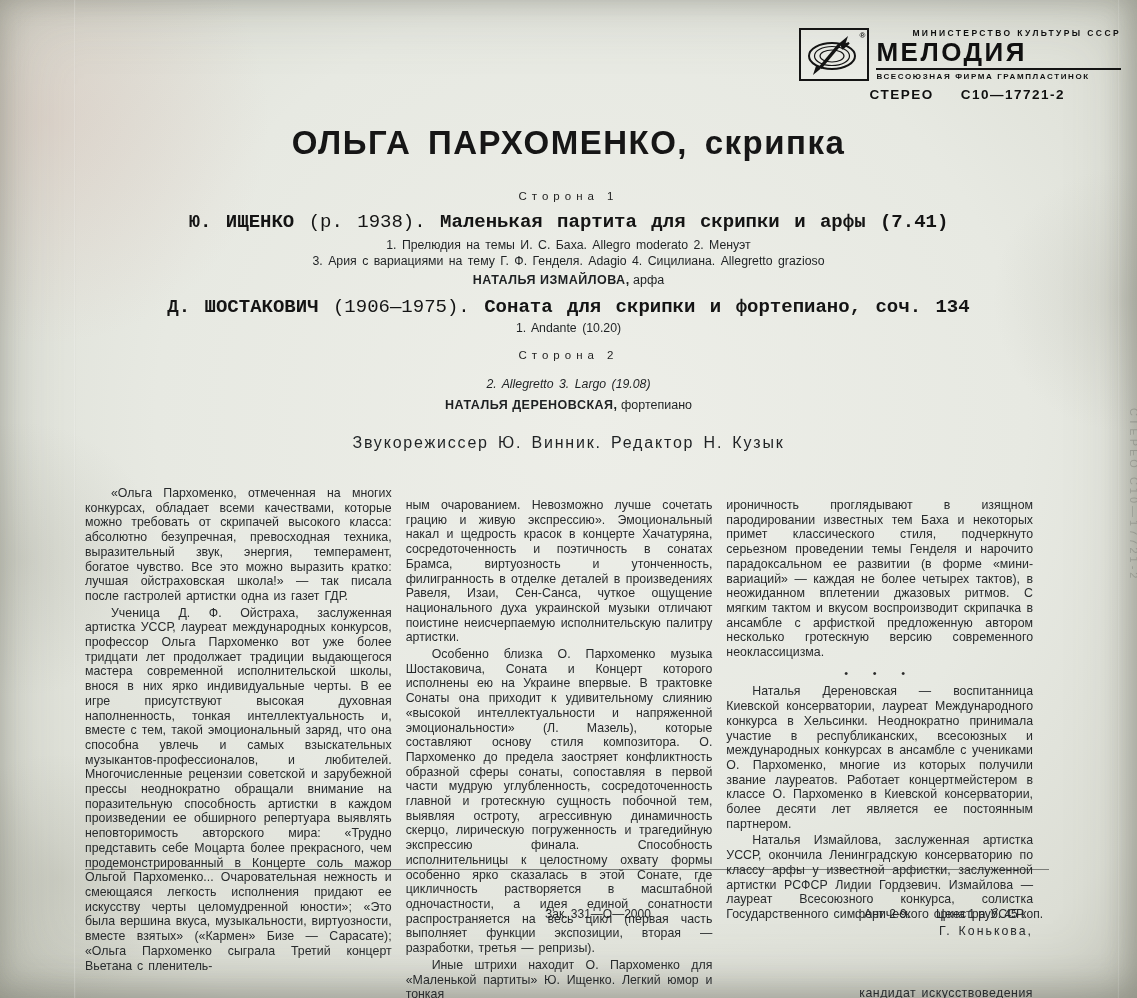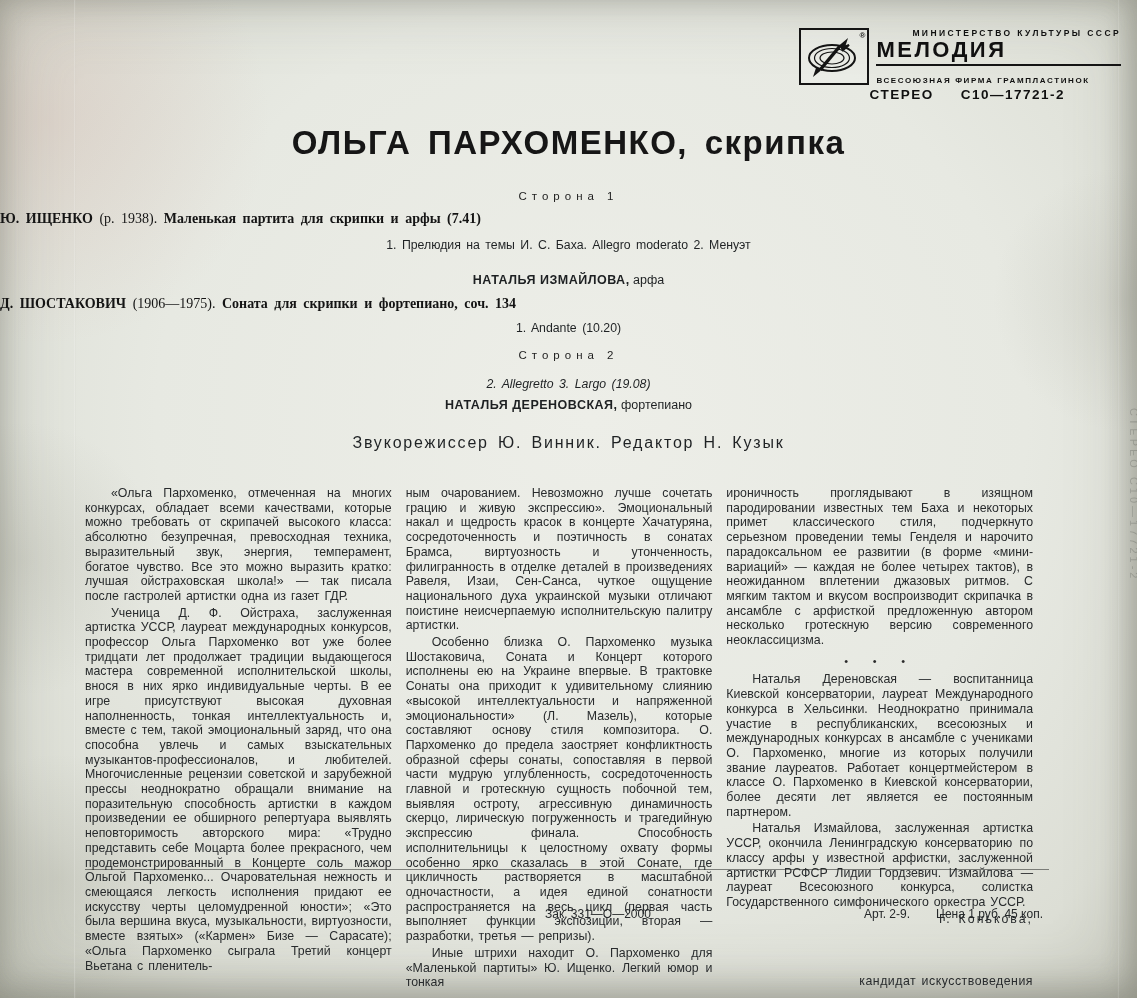--- a/index.html
+++ b/index.html
@@ -23,45 +23,45 @@
   .crease-right{position:absolute;right:18px;top:0;width:2px;height:100%;
     background:linear-gradient(to right, rgba(120,120,105,0.15), rgba(255,255,255,0.4));opacity:.45;}
 
   
   .brand{position:absolute;top:28px;right:16px;display:flex;align-items:stretch;gap:7px;color:#101010;}
   .logo-box{width:66px;border:2px solid #141414;position:relative;display:flex;align-items:center;justify-content:center;background:rgba(255,255,255,0.15);}
   .logo-box svg{display:block;}
   .reg-mark{position:absolute;top:1px;right:2px;font-size:8px;font-weight:bold;}
   .brand-text{display:flex;flex-direction:column;justify-content:center;}
   .ministry{font-size:8.5px;font-weight:bold;letter-spacing:2.4px;white-space:nowrap;padding-left:36px;}
-  .melodiya{font-size:22px;font-weight:bold;letter-spacing:2.5px;line-height:1.0;margin-top:1px;white-space:nowrap;}
-  .firm{font-size:8px;font-weight:bold;letter-spacing:1.6px;border-top:2px solid #141414;margin-top:3px;padding-top:10px;white-space:nowrap;}
+  .melodiya{font-size:26px;font-weight:bold;letter-spacing:2.5px;line-height:1.0;margin-top:1px;white-space:nowrap;}
+  .firm{font-size:8px;font-weight:bold;letter-spacing:1.6px;border-top:2px solid #141414;margin-top:3px;padding-top:2px;white-space:nowrap;}
   .catalog-line{position:absolute;top:87px;right:72px;display:flex;gap:27px;font-size:13.5px;font-weight:bold;letter-spacing:1.5px;color:#101010;}
 
   
   .album-title{position:absolute;top:124px;left:0;width:100%;text-align:center;
     font-size:33px;font-weight:bold;letter-spacing:1.5px;color:#161616;word-spacing:6px;}
   .side-label{position:absolute;width:100%;text-align:center;font-size:11.5px;letter-spacing:5px;color:#1d1d1d;}
   .side1{top:190px;} .side2{top:349px;}
-  .work{position:absolute;width:100%;text-align:left;font-family:Liberation Serif, serif;
-    font-size:14px;font-weight:bold;color:#141414;word-spacing:3px;}
+  .work{position:absolute;width:100%;text-align:center;font-family:Liberation Mono, monospace;
+    font-size:19px;font-weight:bold;color:#141414;word-spacing:3px;}
   .work1{top:211px;} .work2{top:296px;}
   .work .dates{font-weight:normal;}
   .tracks{position:absolute;width:100%;text-align:center;font-size:12.3px;color:#1f2224;word-spacing:2px;line-height:16px;}
   .tracks1{top:237px;} .tracks2a{top:320px;} .tracks2b{top:376px;font-style:italic;}
   .performer{position:absolute;width:100%;text-align:center;font-size:12.5px;color:#1d2022;}
   .perf1{top:273px;} .perf2{top:398px;}
   .performer b{letter-spacing:.5px;}
   .credits{position:absolute;top:434px;width:100%;text-align:center;font-size:16px;letter-spacing:1.8px;color:#1f2224;word-spacing:3px;}
 
   
   .columns{position:absolute;top:486px;left:85px;width:948px;display:flex;gap:14px;}
   .col{flex:1;font-size:12.35px;line-height:14.7px;text-align:justify;color:#282b2d;word-spacing:1.5px;}
   .col p{margin:0 0 2px 0;text-indent:26px;}
-  .col p.noindent{text-indent:0;}
+  .col p.noindent{text-indent:0;margin-top:12px;}
   .stars{text-align:center;text-indent:0 !important;letter-spacing:10px;font-size:11px;margin:6px 0 4px 0 !important;color:#2a2a2a;}
   .signature{margin-top:10px;text-align:right;text-indent:0 !important;}
   .signature .sig-name{letter-spacing:2px;}
   .signature .sig-title{display:block;letter-spacing:.5px;margin-top:48px;}
 
   
   .bottom-rule{position:absolute;top:869px;left:85px;width:964px;height:1px;background:rgba(40,42,40,0.55);}
   .imprint{position:absolute;top:875px;left:85px;font-size:12px;line-height:15.5px;color:#25282a;word-spacing:2px;}
   .order-no{position:absolute;top:907px;left:545px;font-size:12px;color:#25282a;}
   .art-price{position:absolute;top:907px;right:94px;font-size:12px;color:#25282a;display:flex;gap:26px;}
@@ -105,20 +105,21 @@
 
   <div class="side-label side1">Сторона 1</div>
 
   <div class="work work1">
     <span>Ю. ИЩЕНКО</span>
     <span class="dates">(р. 1938).</span>
     <span>Маленькая партита для скрипки и арфы (7.41)</span>
   </div>
   <div class="tracks tracks1">
     <div>1. Прелюдия на темы И. С. Баха. Allegro moderato 2. Менуэт</div>
+    <div>3. Ария с вариациями на тему Г. Ф. Генделя. Adagio 4. Сицилиана. Allegretto grazioso</div>
   </div>
   <div class="performer perf1">
     <b>НАТАЛЬЯ ИЗМАЙЛОВА,</b><span> арфа</span>
   </div>
 
   <div class="work work2">
     <span>Д. ШОСТАКОВИЧ</span>
     <span class="dates">(1906—1975).</span>
     <span>Соната для скрипки и фортепиано, соч. 134</span>
   </div>

